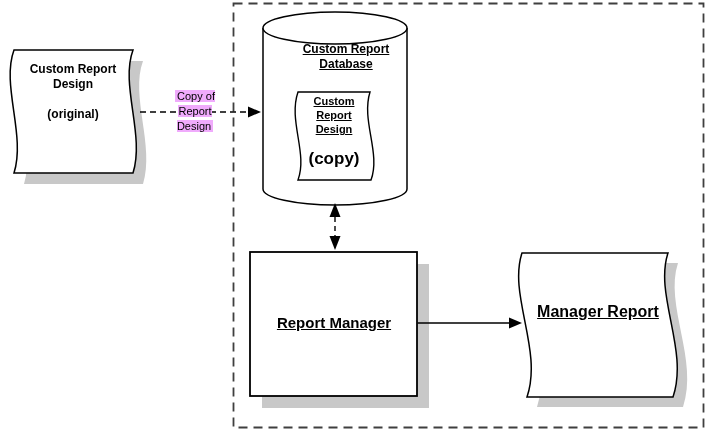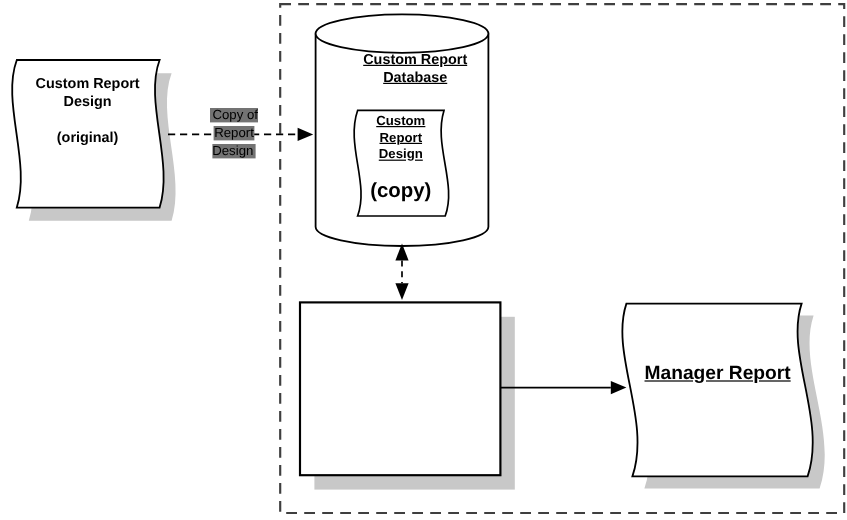--- a/index.html
+++ b/index.html
@@ -4,21 +4,21 @@
 <style>
   html,body { margin:0; padding:0; background:#ffffff; }
   .stage {
     position:relative; width:706px; height:433px; background:#ffffff;
     font-family:"Liberation Sans", sans-serif; color:#000000; overflow:hidden;
   }
   .layer { position:absolute; left:0; top:0; }
   .lbl { position:absolute; text-align:center; white-space:normal; }
   .b { font-weight:bold; }
   .u { text-decoration:underline; }
-  .edge-lbl span { background:#737373; padding:0 2px; }
+  .edge-lbl span { background:#f0abfc; padding:0 2px; }
 </style>
 </head>
 <body>
 
 <div class="stage">
 
   <svg class="layer" width="706" height="433" viewBox="0 0 706 433">
 
     <rect x="233.5" y="3.5" width="470" height="424" fill="none" stroke="#3f3f3f" stroke-width="1.8" stroke-dasharray="9 6"></rect>
 
@@ -66,16 +66,17 @@
   <div class="lbl b" style="left:21px; top:107px; width:104px; font-size:12px;">(original)</div>
 
   <div class="lbl edge-lbl" style="left:163px; top:89px; width:64px; font-size:11px; line-height:15px;"><span>Copy of Report Design</span></div>
 
   <div class="lbl b u" style="left:289px; top:42px; width:114px; font-size:12px; line-height:15px;">Custom Report Database</div>
 
   <div class="lbl b u" style="left:306px; top:94px; width:56px; font-size:11px; line-height:14px;">Custom Report Design</div>
 
   <div class="lbl b" style="left:306px; top:149px; width:56px; font-size:17px;">(copy)</div>
 
+  <div class="lbl b u" style="left:251px; top:314px; width:166px; font-size:15px;">Report Manager</div>
 
   <div class="lbl b u" style="left:530px; top:303px; width:136px; font-size:16px;">Manager Report</div>
 
 </div>
 
 </body></html>

